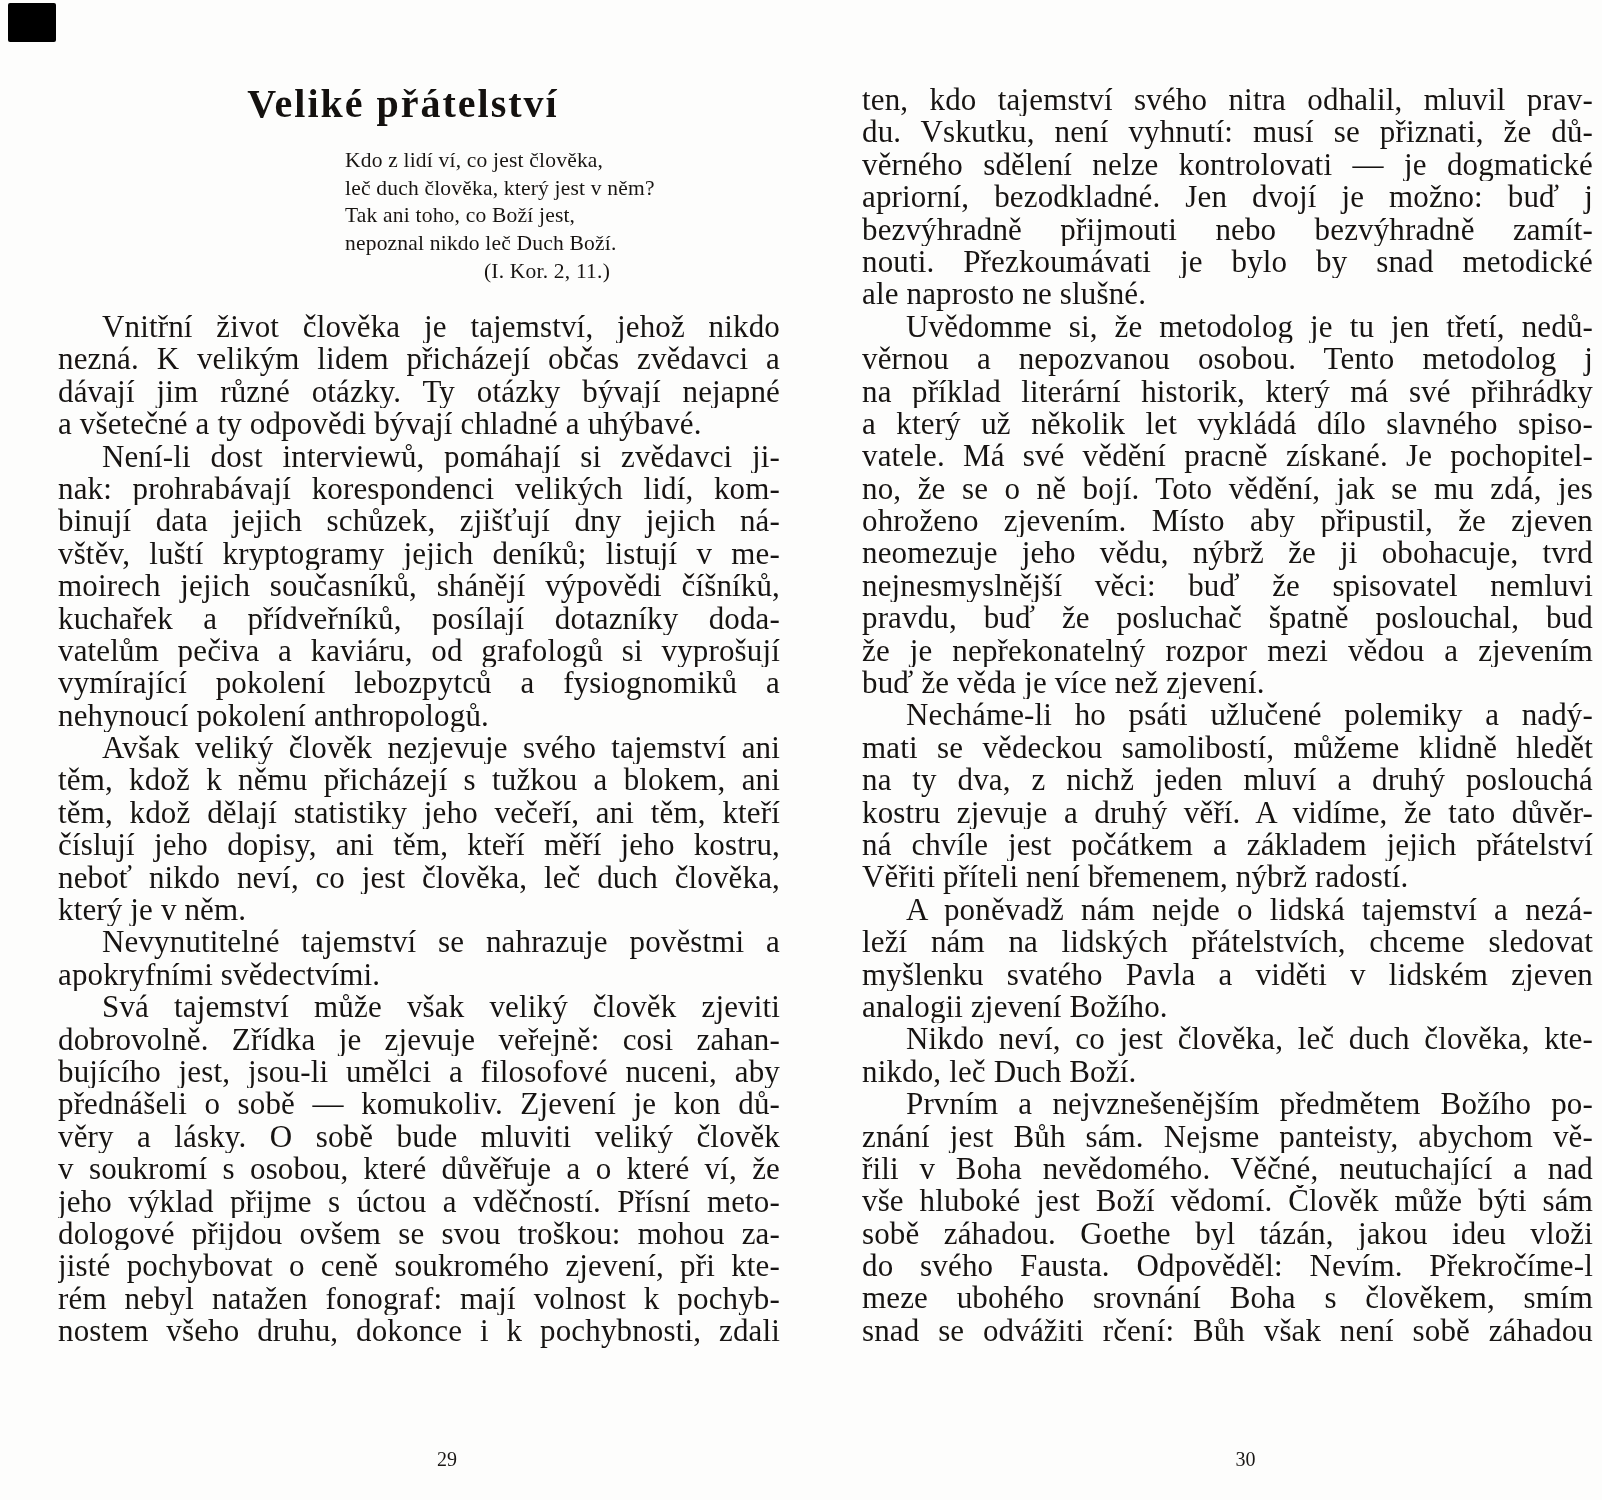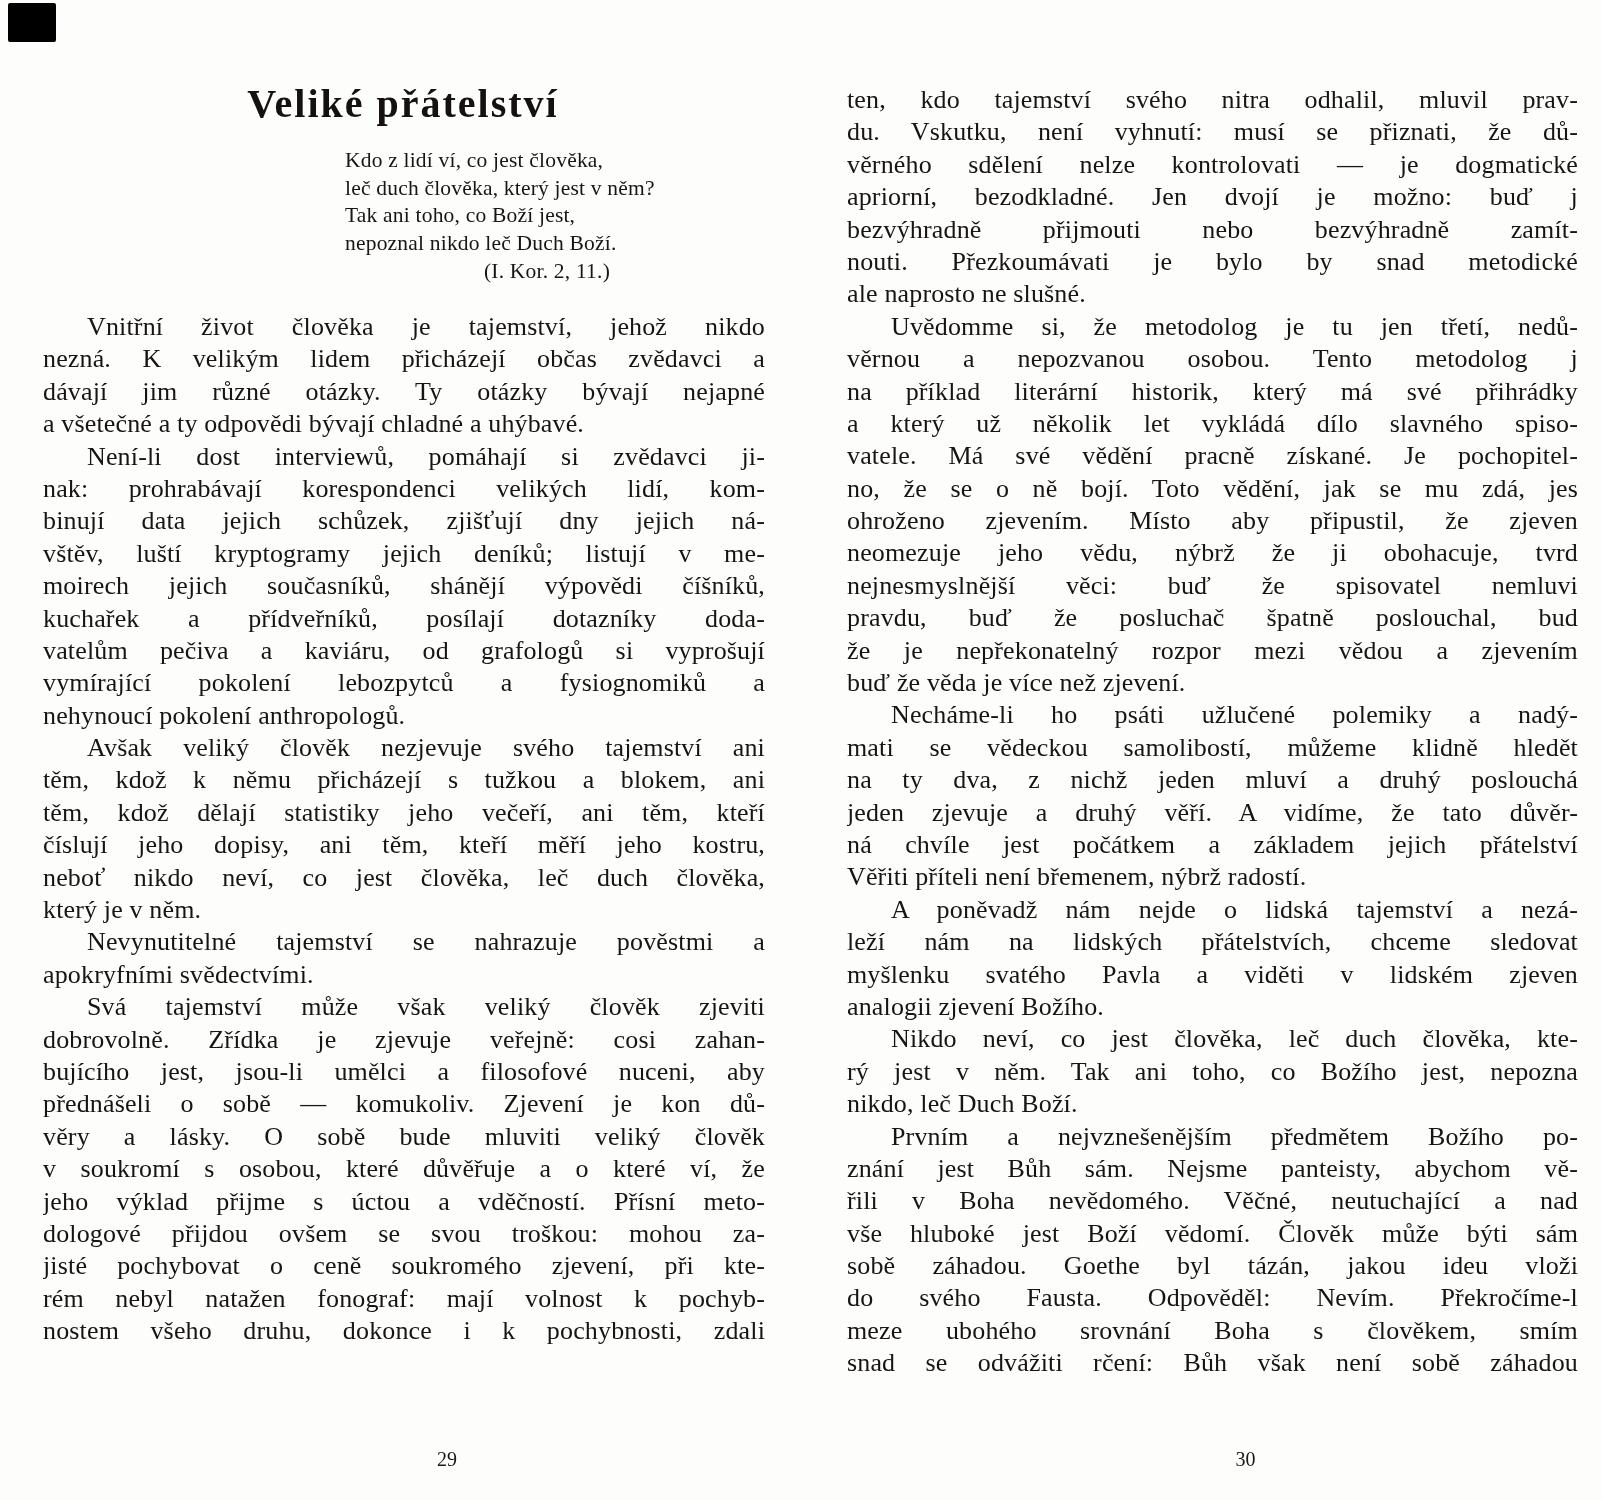--- a/index.html
+++ b/index.html
@@ -42,22 +42,22 @@
     font-size:21.5px;
     line-height:27.6px;
     letter-spacing:0.2px;
     color:#181512;
   }
   .epi-cite{
     text-align:center;
     padding-top:1px;
   }
   .page-body{
-    position:absolute;left:1px;width:100%;
-    font-size:26px;
+    position:absolute;left:16px;width:100%;
+    font-size:31px;
     letter-spacing:0.15px;
     color:#171412;
   }
   .page.left  .page-body{top:311px;}
   .page.right .page-body{top:84px;}
   .bline{
     height:32.4px;
     line-height:32.4px;
     text-align:justify;
     text-align-last:justify;
@@ -149,29 +149,28 @@
         <div class="bline">no, že se o ně bojí. Toto vědění, jak se mu zdá, jes</div>
         <div class="bline">ohroženo zjevením. Místo aby připustil, že zjeven</div>
         <div class="bline">neomezuje jeho vědu, nýbrž že ji obohacuje, tvrd</div>
         <div class="bline">nejnesmyslnější věci: buď že spisovatel nemluvi</div>
         <div class="bline">pravdu, buď že posluchač špatně poslouchal, bud</div>
         <div class="bline">že je nepřekonatelný rozpor mezi vědou a zjevením</div>
         <div class="bline pend">buď že věda je více než zjevení.</div>
         <div class="bline ind">Necháme-li ho psáti užlučené polemiky a nadý-</div>
         <div class="bline">mati se vědeckou samolibostí, můžeme klidně hledět</div>
         <div class="bline">na ty dva, z nichž jeden mluví a druhý poslouchá</div>
-        <div class="bline">jeden zjevuje a druhý věří. A vidíme, že tato důvěr-</div>
+        <div class="bline">kostru zjevuje a druhý věří. A vidíme, že tato důvěr-</div>
         <div class="bline">ná chvíle jest počátkem a základem jejich přátelství</div>
         <div class="bline pend">Věřiti příteli není břemenem, nýbrž radostí.</div>
         <div class="bline ind">A poněvadž nám nejde o lidská tajemství a nezá-</div>
         <div class="bline">leží nám na lidských přátelstvích, chceme sledovat</div>
         <div class="bline">myšlenku svatého Pavla a viděti v lidském zjeven</div>
         <div class="bline pend">analogii zjevení Božího.</div>
         <div class="bline ind">Nikdo neví, co jest člověka, leč duch člověka, kte-</div>
-        <div class="bline">rý jest v něm. Tak ani toho, co Božího jest, nepozna</div>
         <div class="bline pend">nikdo, leč Duch Boží.</div>
         <div class="bline ind">Prvním a nejvznešenějším předmětem Božího po-</div>
         <div class="bline">znání jest Bůh sám. Nejsme panteisty, abychom vě-</div>
         <div class="bline">řili v Boha nevědomého. Věčné, neutuchající a nad</div>
         <div class="bline">vše hluboké jest Boží vědomí. Člověk může býti sám</div>
         <div class="bline">sobě záhadou. Goethe byl tázán, jakou ideu vloži</div>
         <div class="bline">do svého Fausta. Odpověděl: Nevím. Překročíme-l</div>
         <div class="bline">meze ubohého srovnání Boha s člověkem, smím</div>
         <div class="bline">snad se odvážiti rčení: Bůh však není sobě záhadou</div>
       </div>

